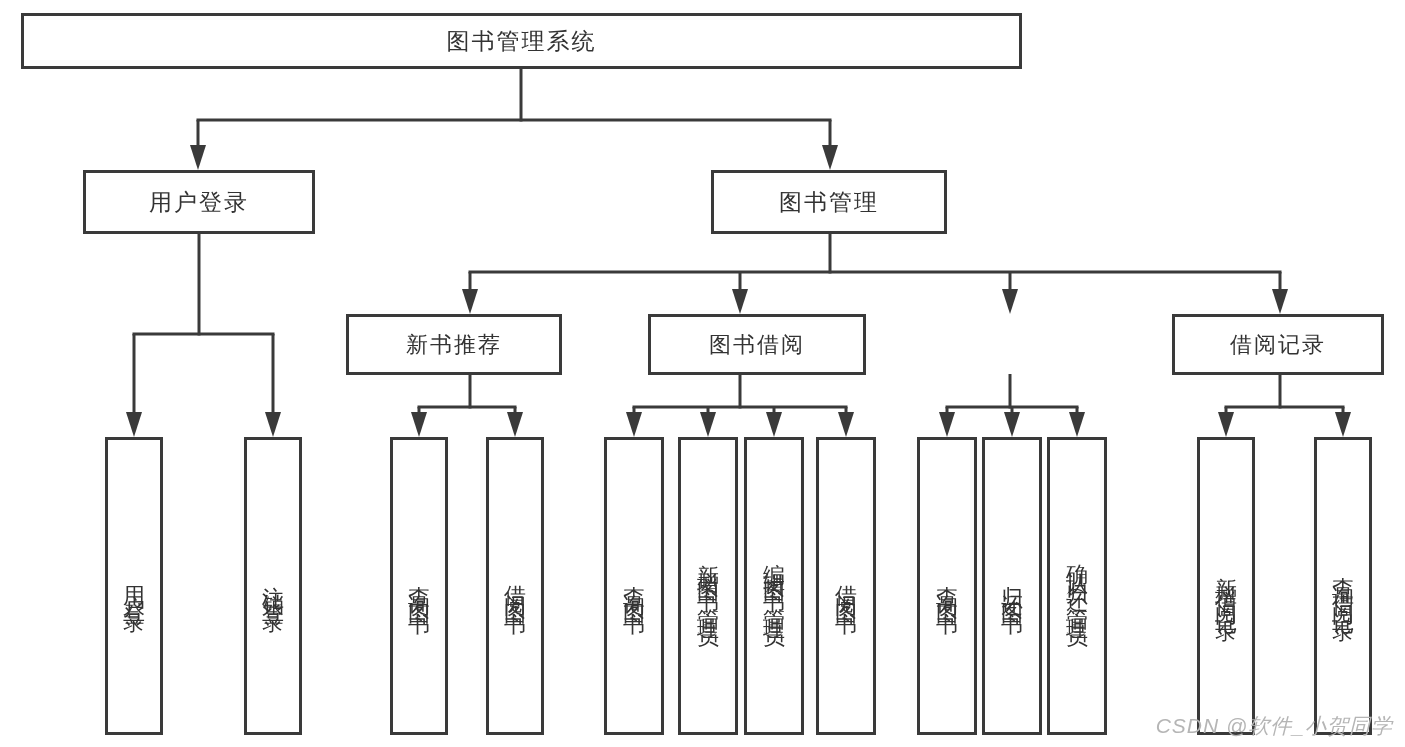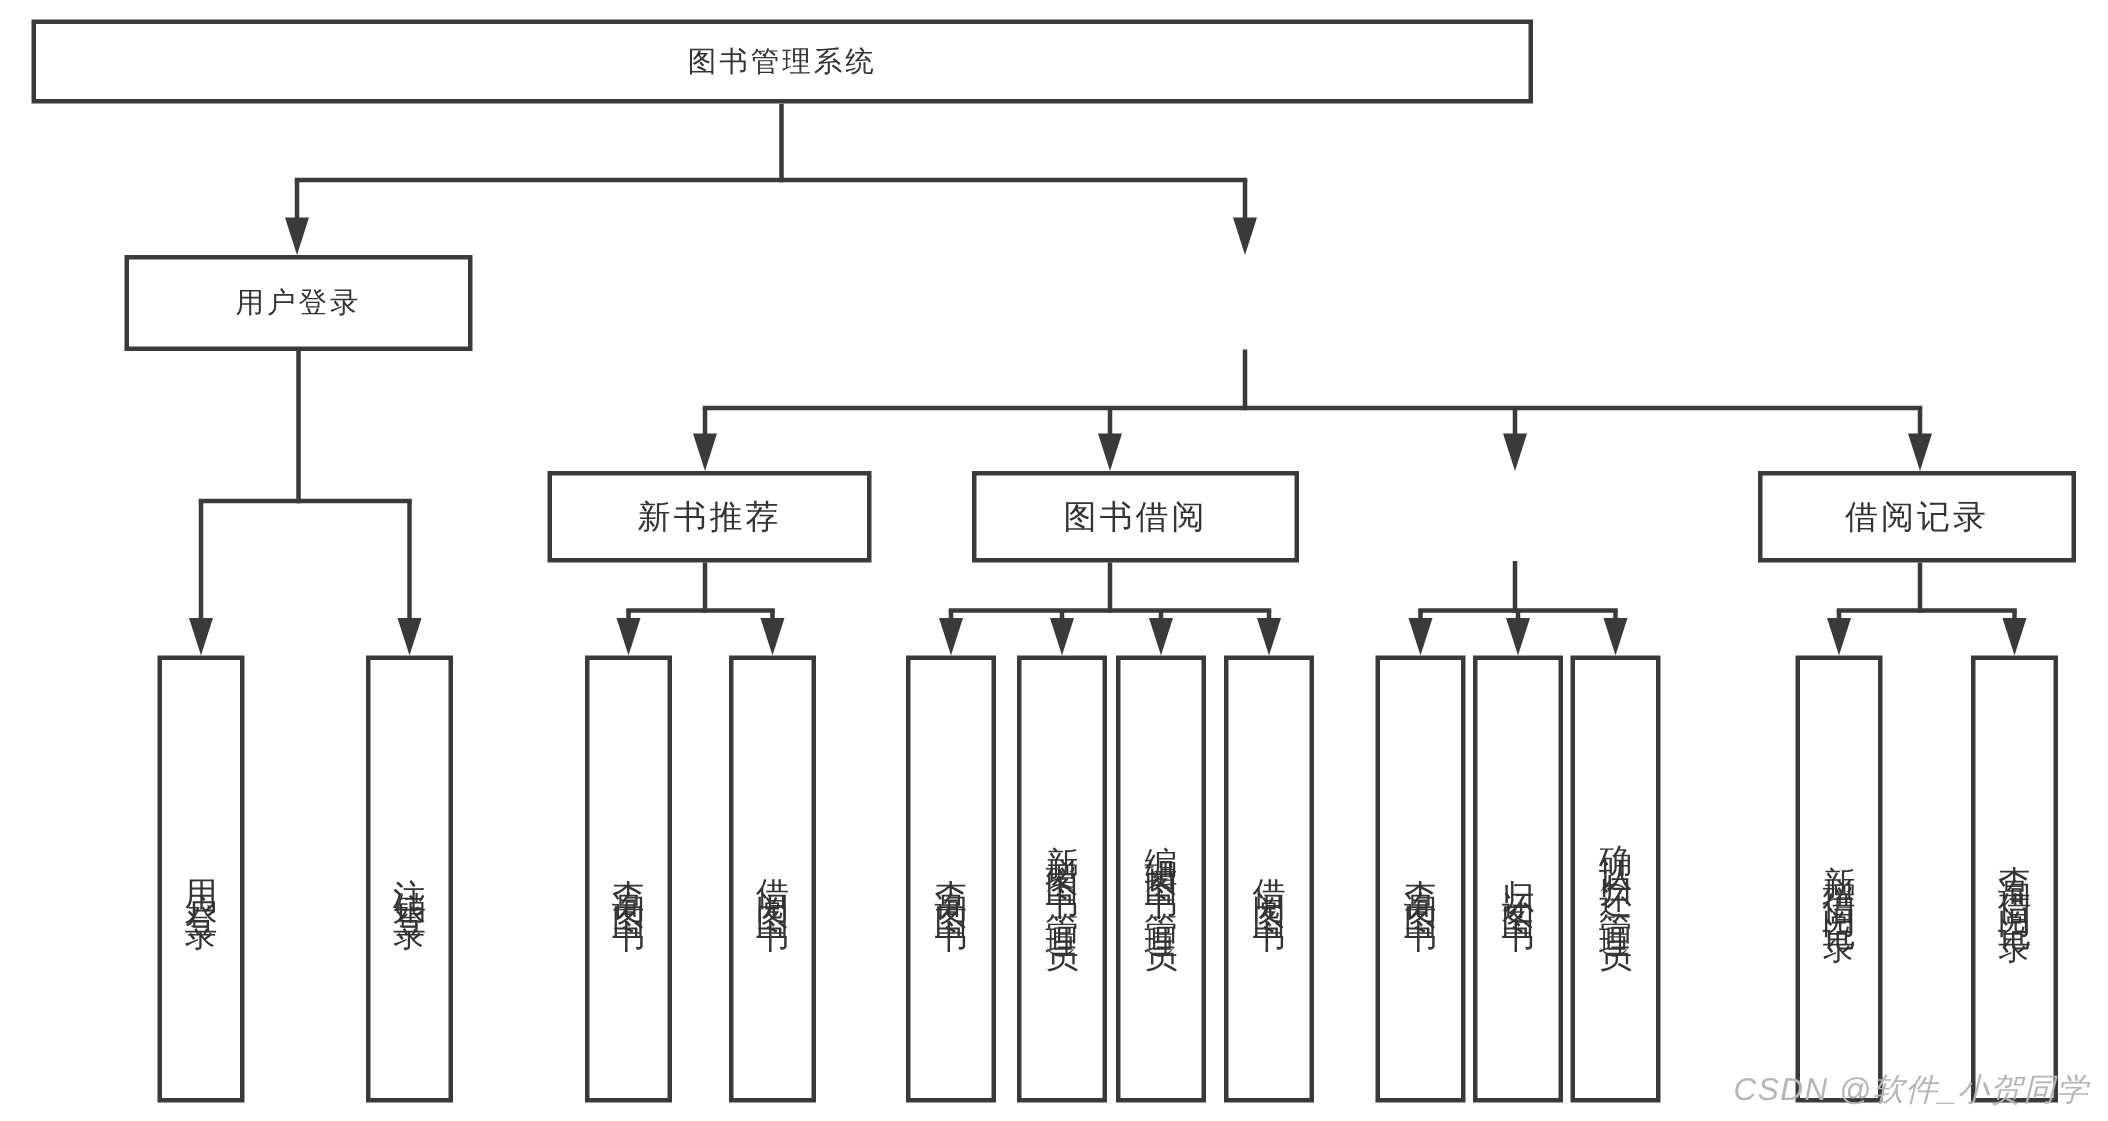--- a/index.html
+++ b/index.html
@@ -8,21 +8,21 @@
   html,body{margin:0;padding:0;background:var(--bg);}
   body{font-family:"Liberation Sans","DejaVu Sans",sans-serif;color:var(--text);}
   .stage{position:relative;width:1405px;height:747px;background:var(--bg);overflow:hidden;}
   #connectors{position:absolute;left:0;top:0;width:1405px;height:747px;}
   #connectors line{stroke:var(--line);stroke-width:3;}
   #connectors polygon{fill:var(--line);}
   .box{
     position:absolute;background:var(--bg);border:3px solid var(--line);
     box-sizing:border-box;display:flex;align-items:center;justify-content:center;
   }
-  .hbox{font-size:19px;letter-spacing:2px;}
+  .hbox{font-size:23px;letter-spacing:2px;}
   .root{left:21px;top:13px;width:1001px;height:56px;}
   .lvl2{top:170px;height:64px;}
   .lvl3{top:314px;height:61px;font-size:22px;}
   .leaf{top:437px;height:298px;}
   .vtext{
     writing-mode:vertical-rl;text-orientation:mixed;
     font-size:22px;line-height:1;letter-spacing:9px;white-space:nowrap;
   }
   .watermark{
     position:absolute;right:12px;bottom:7px;color:var(--wm);
@@ -89,22 +89,25 @@
       <polygon points="1335,412 1351,412 1343,437"></polygon>
     </svg>
 
   <div class="box hbox root">
     <span>图书管理系统</span>
   </div>
 
   <div class="box hbox lvl2" style="left:83px;width:232px;">
     <span>用户登录</span>
   </div>
+  <div class="box hbox lvl2" style="left:711px;width:236px;">
+    <span>图书管理</span>
+  </div>
 
-  <div class="box hbox lvl3" style="left:365px;width:216px;justify-content:center;">
+  <div class="box hbox lvl3" style="left:346px;width:216px;justify-content:center;">
     <span>新书推荐</span>
   </div>
   <div class="box hbox lvl3" style="left:648px;width:218px;">
     <span>图书借阅</span>
   </div>
   <div class="box hbox lvl3" style="left:1172px;width:212px;">
     <span>借阅记录</span>
   </div>
 
   <div class="box leaf" style="left:105px;width:58px;">

